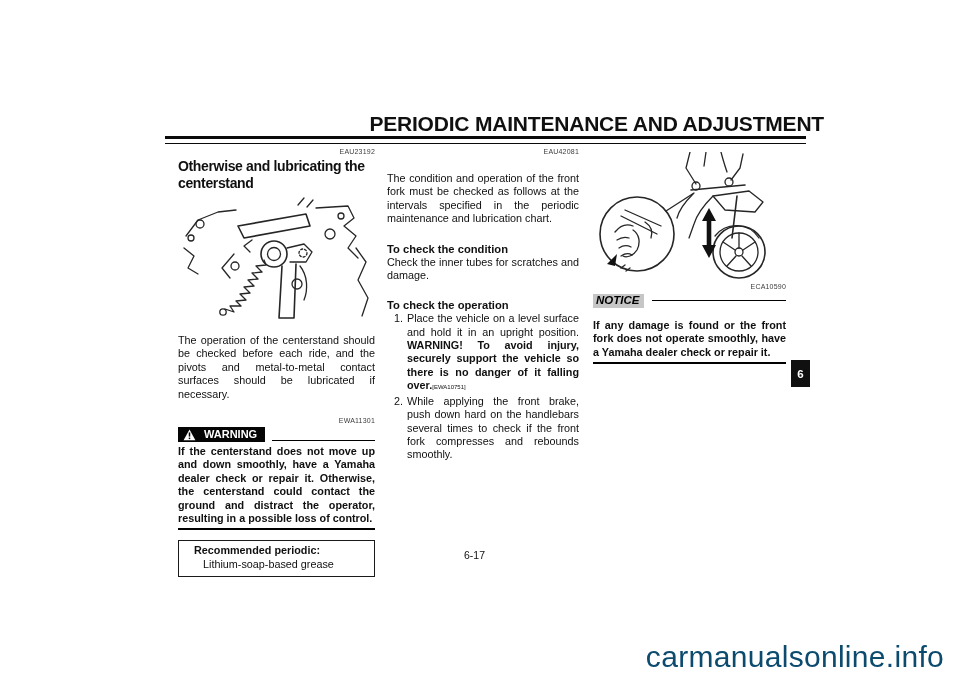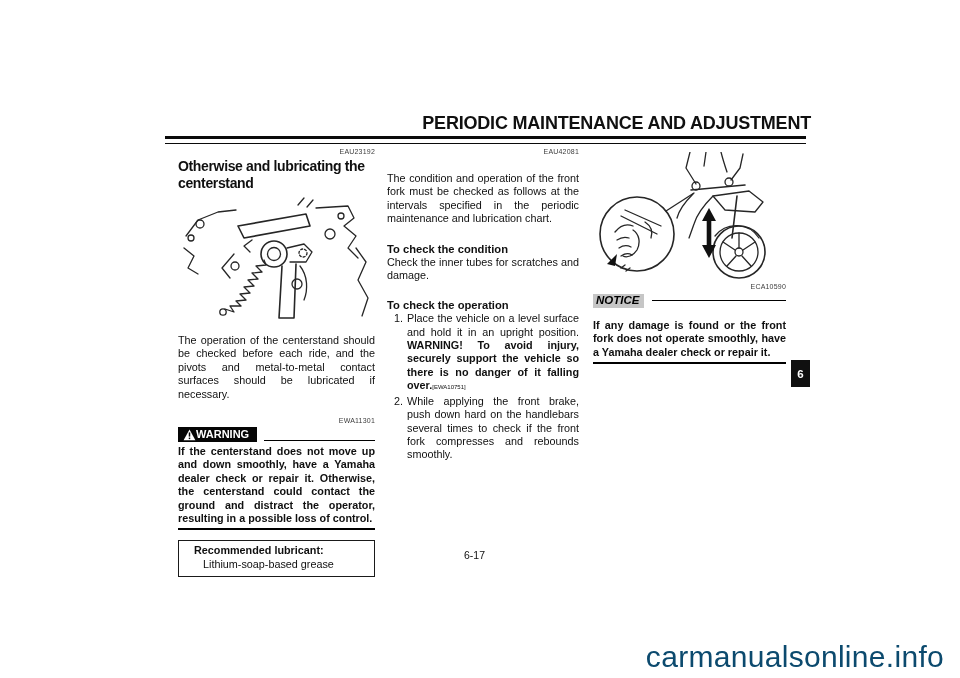--- a/index.html
+++ b/index.html
@@ -2,22 +2,22 @@
 <html><head>
 <meta charset="utf-8">
 <style>
   html,body{margin:0;padding:0;background:#fff;}
   .page{
     position:relative;width:960px;height:678px;background:#ffffff;overflow:hidden;
     font-family:"Liberation Sans","DejaVu Sans",sans-serif;color:#101010;
   }
   
   .header-title{
-    position:absolute;left:170px;top:114px;width:641px;text-align:right;
-    font-size:18px;font-weight:bold;letter-spacing:-0.2px;line-height:19px;white-space:nowrap;
+    position:absolute;left:183px;top:114px;width:641px;text-align:right;
+    font-size:21px;font-weight:bold;letter-spacing:-0.2px;line-height:19px;white-space:nowrap;
   }
   .header-rule{
     position:absolute;left:165px;top:136px;width:641px;height:4px;
     border-top:3.5px solid #0a0a0a;border-bottom:1.4px solid #0a0a0a;
   }
   
   .col{position:absolute;top:148px;font-size:10.8px;line-height:13.4px;}
   .col-left{left:178px;width:197px;}
   .col-mid{left:387px;width:192px;}
   .col-right{left:593px;width:193px;}
@@ -29,21 +29,21 @@
   .bold{font-weight:bold;}
   .mt2{margin-top:16px;}.mt3{margin-top:3px;}.mt4{margin-top:12px;}
   .mt16{margin-top:16px;}.mt17{margin-top:17px;}
   .illus{margin-top:5px;height:126px;}
   .illus2{margin-top:4px;height:131px;}
   .illus svg,.illus2 svg{display:block;width:100%;height:100%;}
   
   .warn-row{display:flex;align-items:flex-end;height:15px;margin-top:2px;}
   .warn-box{
     background:#050505;color:#fff;font-weight:bold;font-size:11px;line-height:15px;
-    display:inline-flex;align-items:center;gap:0;padding:0 8px 0 5px;height:15px;box-sizing:border-box;text-align:center;
+    display:inline-flex;align-items:center;gap:8px;padding:0 8px 0 5px;height:15px;box-sizing:border-box;text-align:center;
   }
   .warn-line{flex:1;border-bottom:1.8px solid #000;margin-left:7px;margin-bottom:1px;}
   .rule{border-top:2px solid #000;margin-top:3px;height:0;}
   
   .lube-box{border:1.5px solid #1a1a1a;margin-top:10px;padding:3px 3px 5px 3px;}
   .lube-title{font-weight:bold;padding-left:12px;}
   .lube-value{padding-left:21px;}
   
   .step{display:flex;}
   .step .num{flex:none;width:16px;padding-right:4px;text-align:right;}
@@ -120,21 +120,21 @@
           <rect x="5.75" y="8.6" width="1.5" height="1.5" fill="#050505"></rect>
         </svg>
         <span>WARNING</span>
       </span>
       <span class="warn-line"></span>
     </div>
     <p class="just bold mt3">If the centerstand does not move up and down smoothly, have a Yamaha dealer check or repair it. Otherwise, the centerstand could contact the ground and distract the operator, resulting in a possible loss of control.</p>
     <div class="rule"></div>
 
     <div class="lube-box">
-      <div class="lube-title">Recommended lubricant:</div>
+      <div class="lube-title">Recommended periodic:</div>
       <div class="lube-value">Lithium-soap-based grease</div>
     </div>
   </div>
 
   <div class="col col-mid">
     <div class="code">EAU42081</div>
     <p class="just mt2">The condition and operation of the front fork must be checked as follows at the intervals specified in the periodic maintenance and lubrication chart.</p>
 
     <h3 class="mt17">To check the condition</h3>
     <p class="just">Check the inner tubes for scratches and damage.</p>

